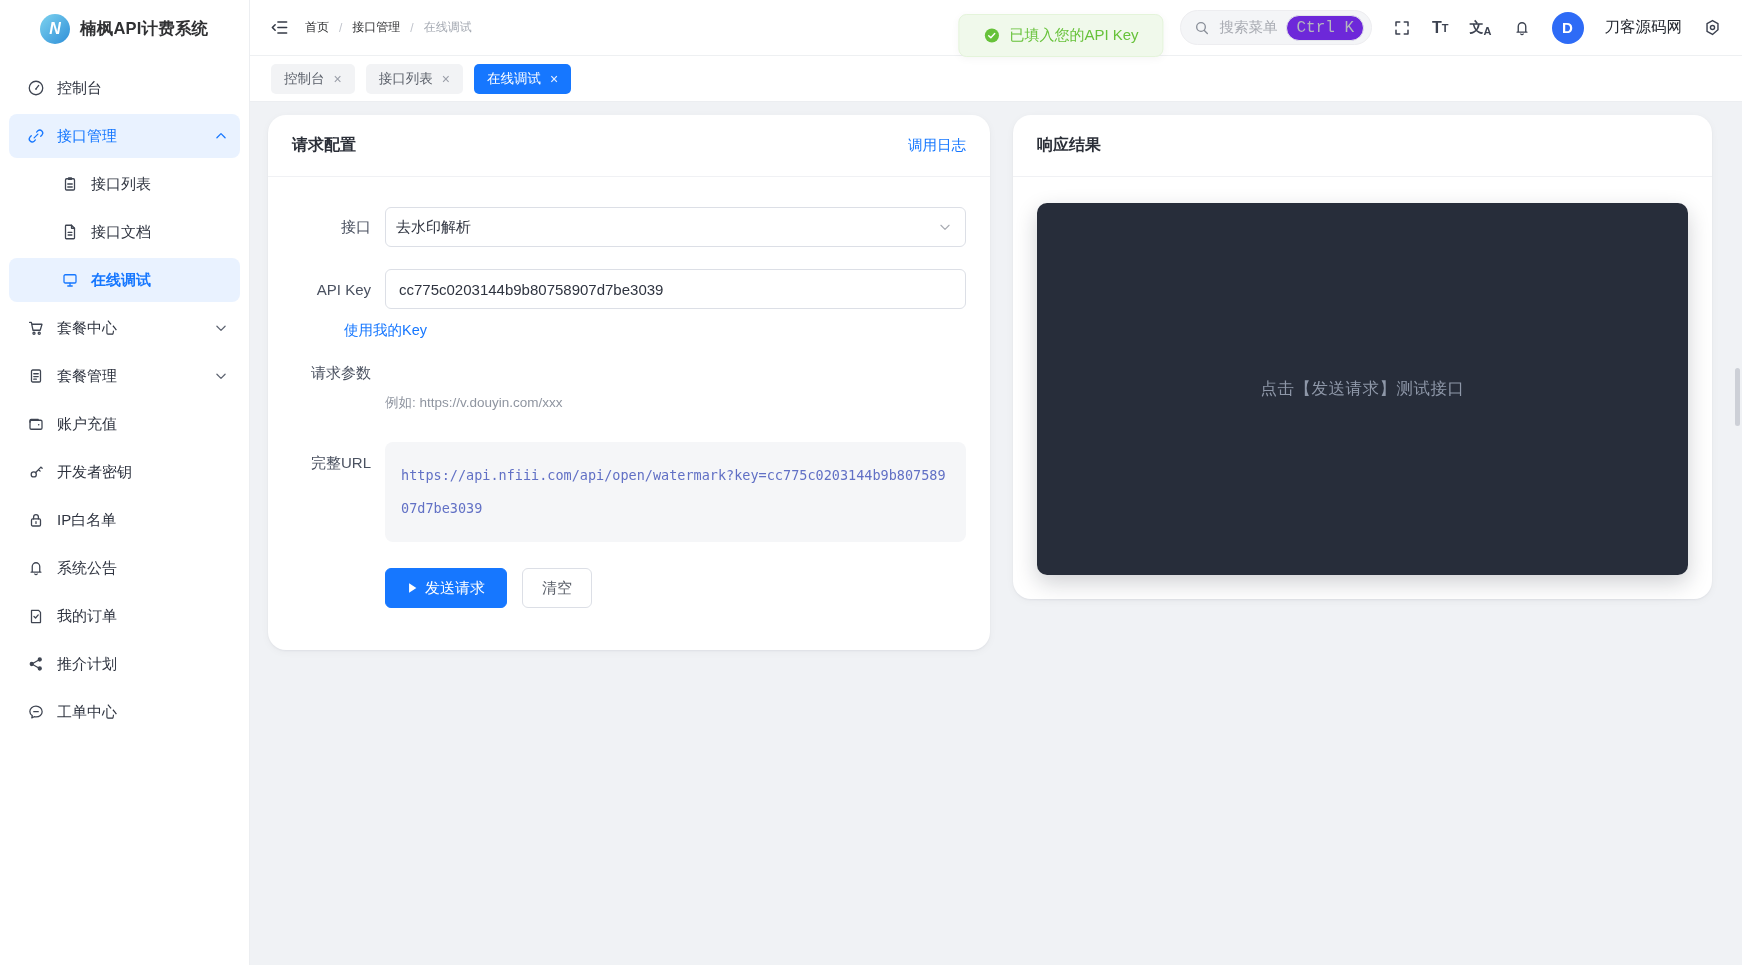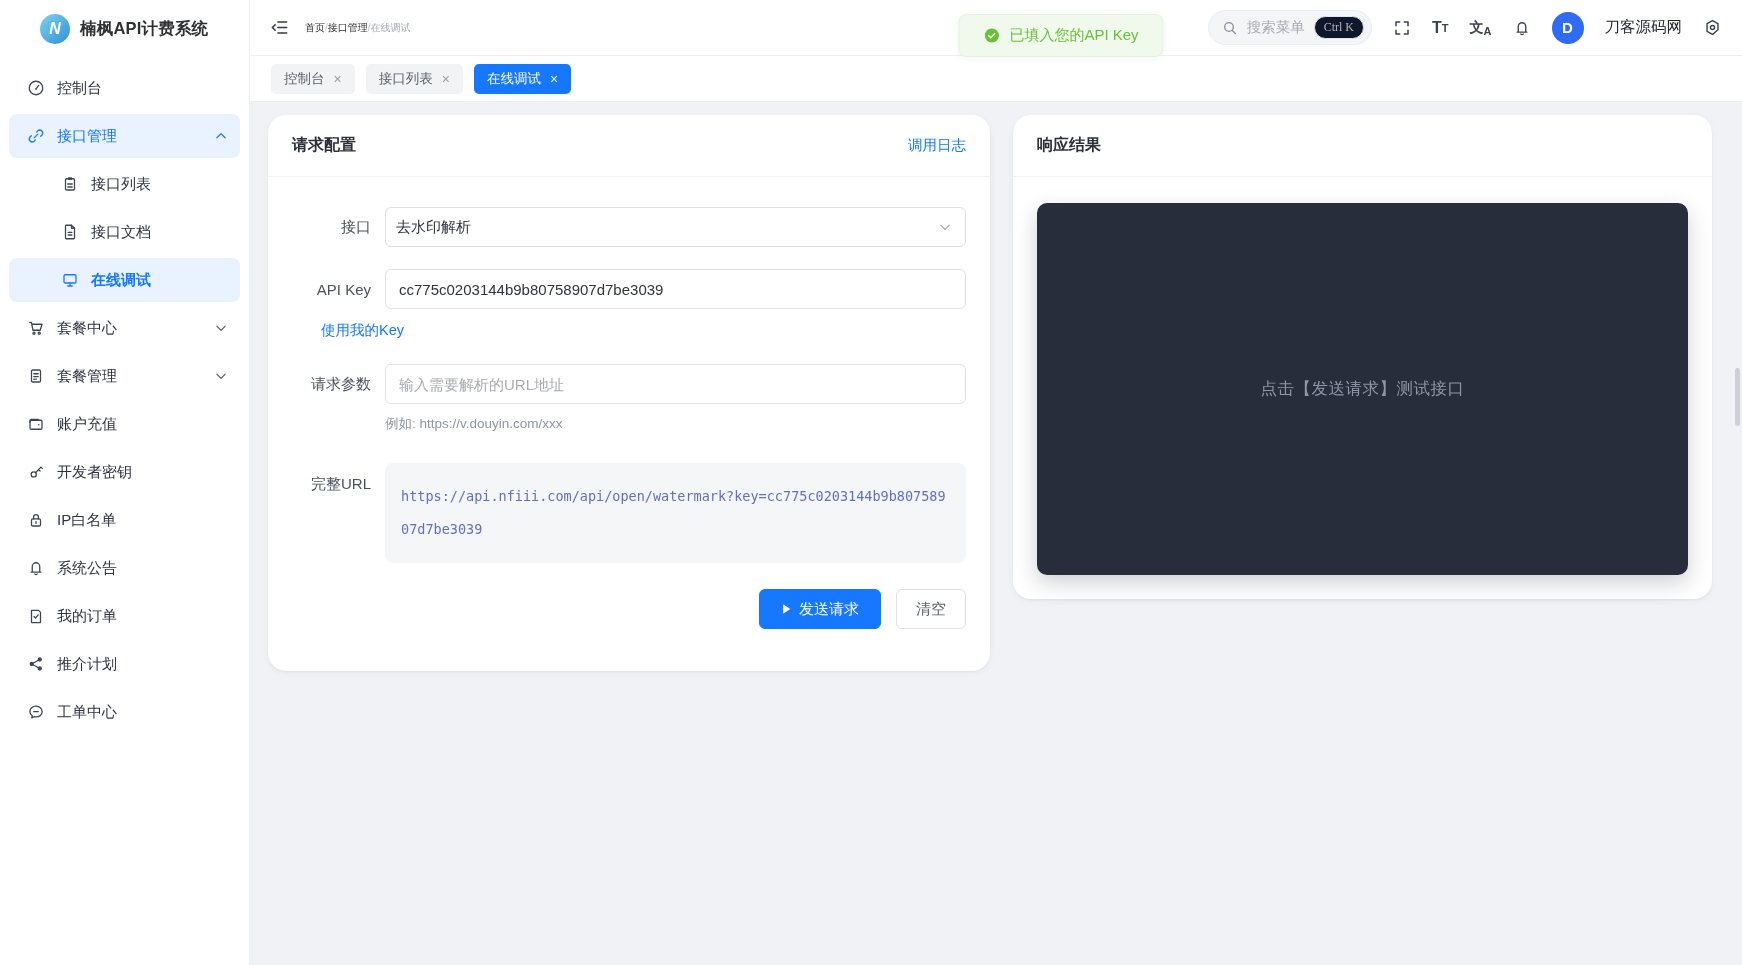--- a/index.html
+++ b/index.html
@@ -27,30 +27,30 @@
   .menu-item.active .mi-icon { color:#1677ff; }
   .menu-item.active.sub { font-weight:600; }
   .chev { margin-left:auto; color:#5f6572; display:flex; }
   .menu-item.active .chev { color:#1677ff; }
 
   
   .main { flex:1; display:flex; flex-direction:column; min-width:0; position:relative; }
   .topbar { height:56px; background:#fff; border-bottom:1px solid #eef0f2;
     display:flex; align-items:center; padding:0 20px; gap:16px; }
   .fold-icon { color:#343a46; display:flex; cursor:pointer; }
-  .crumbs { display:flex; align-items:center; gap:0; font-size:10px; }
+  .crumbs { display:flex; align-items:center; gap:10px; font-size:12px; }
   .crumb { color:#303133; cursor:pointer; }
   .crumb-sep { color:#c0c4cc; }
   .crumb.current { color:#a3a8b1; cursor:default; }
   .top-right { margin-left:auto; display:flex; align-items:center; gap:21px; }
   .search-pill { display:flex; align-items:center; gap:9px; background:#f4f5f7; border:1px solid #ededf0;
     border-radius:18px; height:35px; padding:0 7px 0 13px; cursor:text; }
   .search-pill .ph { color:#a8abb2; font-size:14.5px; }
-  .kbd { border:1px solid #e4e6ea; background:#0f172a; border-radius:13px; padding:3px 9px;
-    font-family:Liberation Serif, serif; font-size:12px; color:#b3b6bd; }
+  .kbd { border:1px solid #e4e6ea; background:#6d28d9; border-radius:13px; padding:3px 9px;
+    font-family:Liberation Mono, monospace; font-size:16px; color:#b3b6bd; }
   .hicon { color:#3c4250; display:flex; cursor:pointer; align-items:center; }
   .txt-icon { font-size:16px; color:#3c4250; font-weight:600; }
   .txt-icon small { font-size:11px; font-weight:600; }
   .avatar { width:32px; height:32px; border-radius:50%; background:#2e6bf6; color:#fff; font-weight:700;
     display:grid; place-items:center; font-size:15px; cursor:pointer; }
   .username { font-size:15.5px; color:#22262e; cursor:pointer; }
 
   .tabsbar { height:46px; background:#fff; display:flex; align-items:center; gap:11px; padding:0 21px;
     border-bottom:1px solid #eceef1; }
   .tab { height:30px; display:flex; align-items:center; gap:9px; background:#f2f3f5; color:#5c616b;
@@ -72,28 +72,28 @@
   .frow { display:flex; align-items:center; }
   .flabel { width:117px; padding-right:14px; text-align:right; color:#4a5160; font-size:15px; flex:none; }
   .fctrl { flex:1; min-width:0; }
   .boxctl { height:40px; border:1px solid #dcdfe6; border-radius:6px; background:#fff; width:100%;
     display:flex; align-items:center; padding:0 13px; font-size:15px; color:#2f3440; }
   .select { justify-content:space-between; cursor:pointer;padding-left:10px; }
   .select .chevd { color:#a8abb2; display:flex; }
   input.boxctl { outline:none; font-family:inherit; }
   input.boxctl::placeholder { color:#a8abb2; }
   .row-gap { height:22px; }
-  .sub-link-row { margin-left:53px; margin-top:12px; font-size:14.5px; }
+  .sub-link-row { margin-left:76px; margin-top:12px; font-size:14.5px; }
   .hint { margin-left:117px; margin-top:11px; color:#8f95a0; font-size:13.5px; }
   .url-row { display:flex; align-items:flex-start; margin-top:30px; }
   .url-row .flabel { margin-top:12px; }
   .urlbox { background:#f5f6f8; border-radius:8px; padding:17px 16px; width:100%;
     font-family:"DejaVu Sans Mono","Liberation Mono",monospace; font-size:13.5px; color:#6170c5;
     line-height:2.45; word-break:break-all; }
-  .btn-row { margin-left:117px; margin-top:26px; display:flex; gap:15px;justify-content:flex-end; }
+  .btn-row { margin-left:117px; margin-top:26px; display:flex; gap:15px; }
   .btn { height:40px; border-radius:6px; font-size:15px; display:flex; align-items:center;
     cursor:pointer; font-family:inherit; }
   .btn-primary { background:#1677ff; border:1px solid #1677ff; color:#fff; padding:0 21px; gap:7px; }
   .btn-plain { background:#fff; border:1px solid #dcdfe6; color:#5c616b; padding:0 19px; }
 
   
   .terminal { margin:26px 24px 24px 24px; border-radius:10px; overflow:hidden;
     box-shadow:0 8px 22px rgba(20,26,40,.20); }
   .term-head { height:42px; background:#343b49; display:flex; align-items:center; padding:0 16px; position:relative; }
   .dots { display:flex; gap:9px; }
@@ -406,23 +406,20 @@
         </div>
 
         <div class="sub-link-row">
           <span class="link">使用我的Key</span>
         </div>
 
         <div class="row-gap" style="height:24px;"></div>
 
         <div class="frow">
           <span class="flabel">请求参数</span>
-          <div class="fctrl">
-            <input class="boxctl" type="text" placeholder="输入需要解析的URL地址" style="">
-          </div>
         </div>
 
         <div class="hint">例如: https://v.douyin.com/xxx</div>
 
         <div class="url-row">
           <span class="flabel">完整URL</span>
           <div class="fctrl">
             <div class="urlbox">https://api.nfiii.com/api/open/watermark?key=cc775c0203144b9b80758907d7be3039</div>
           </div>
         </div>

